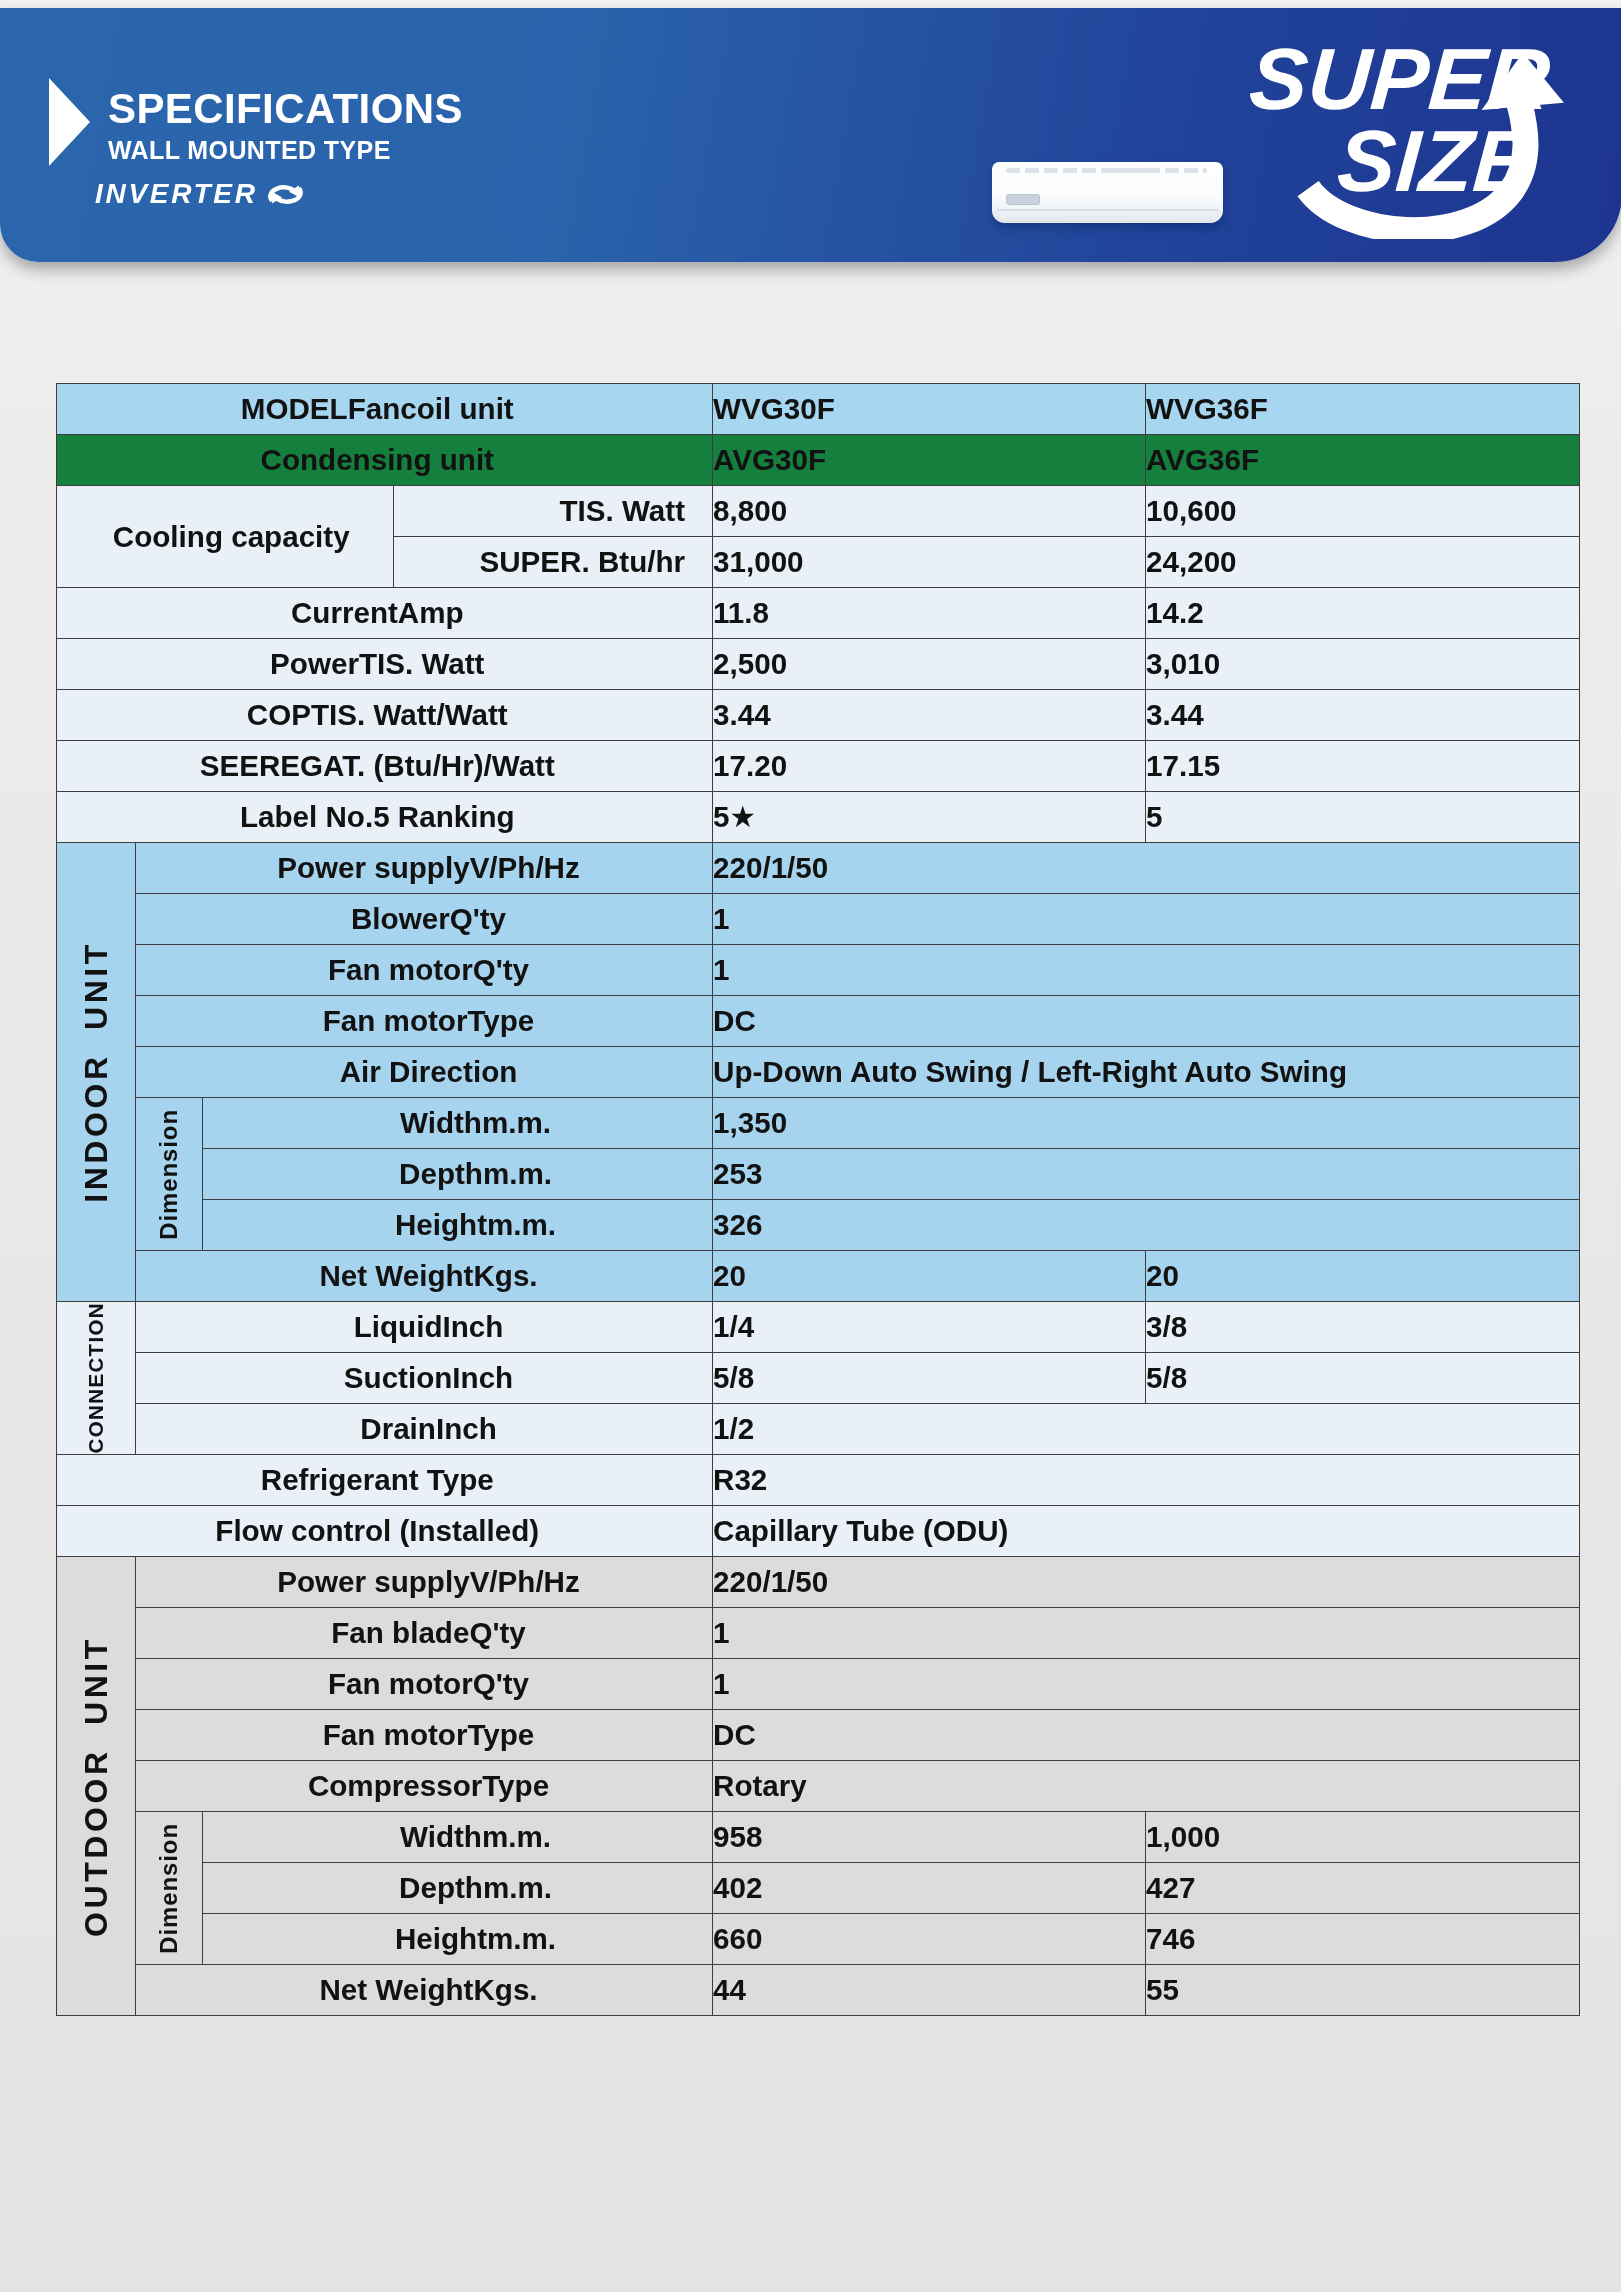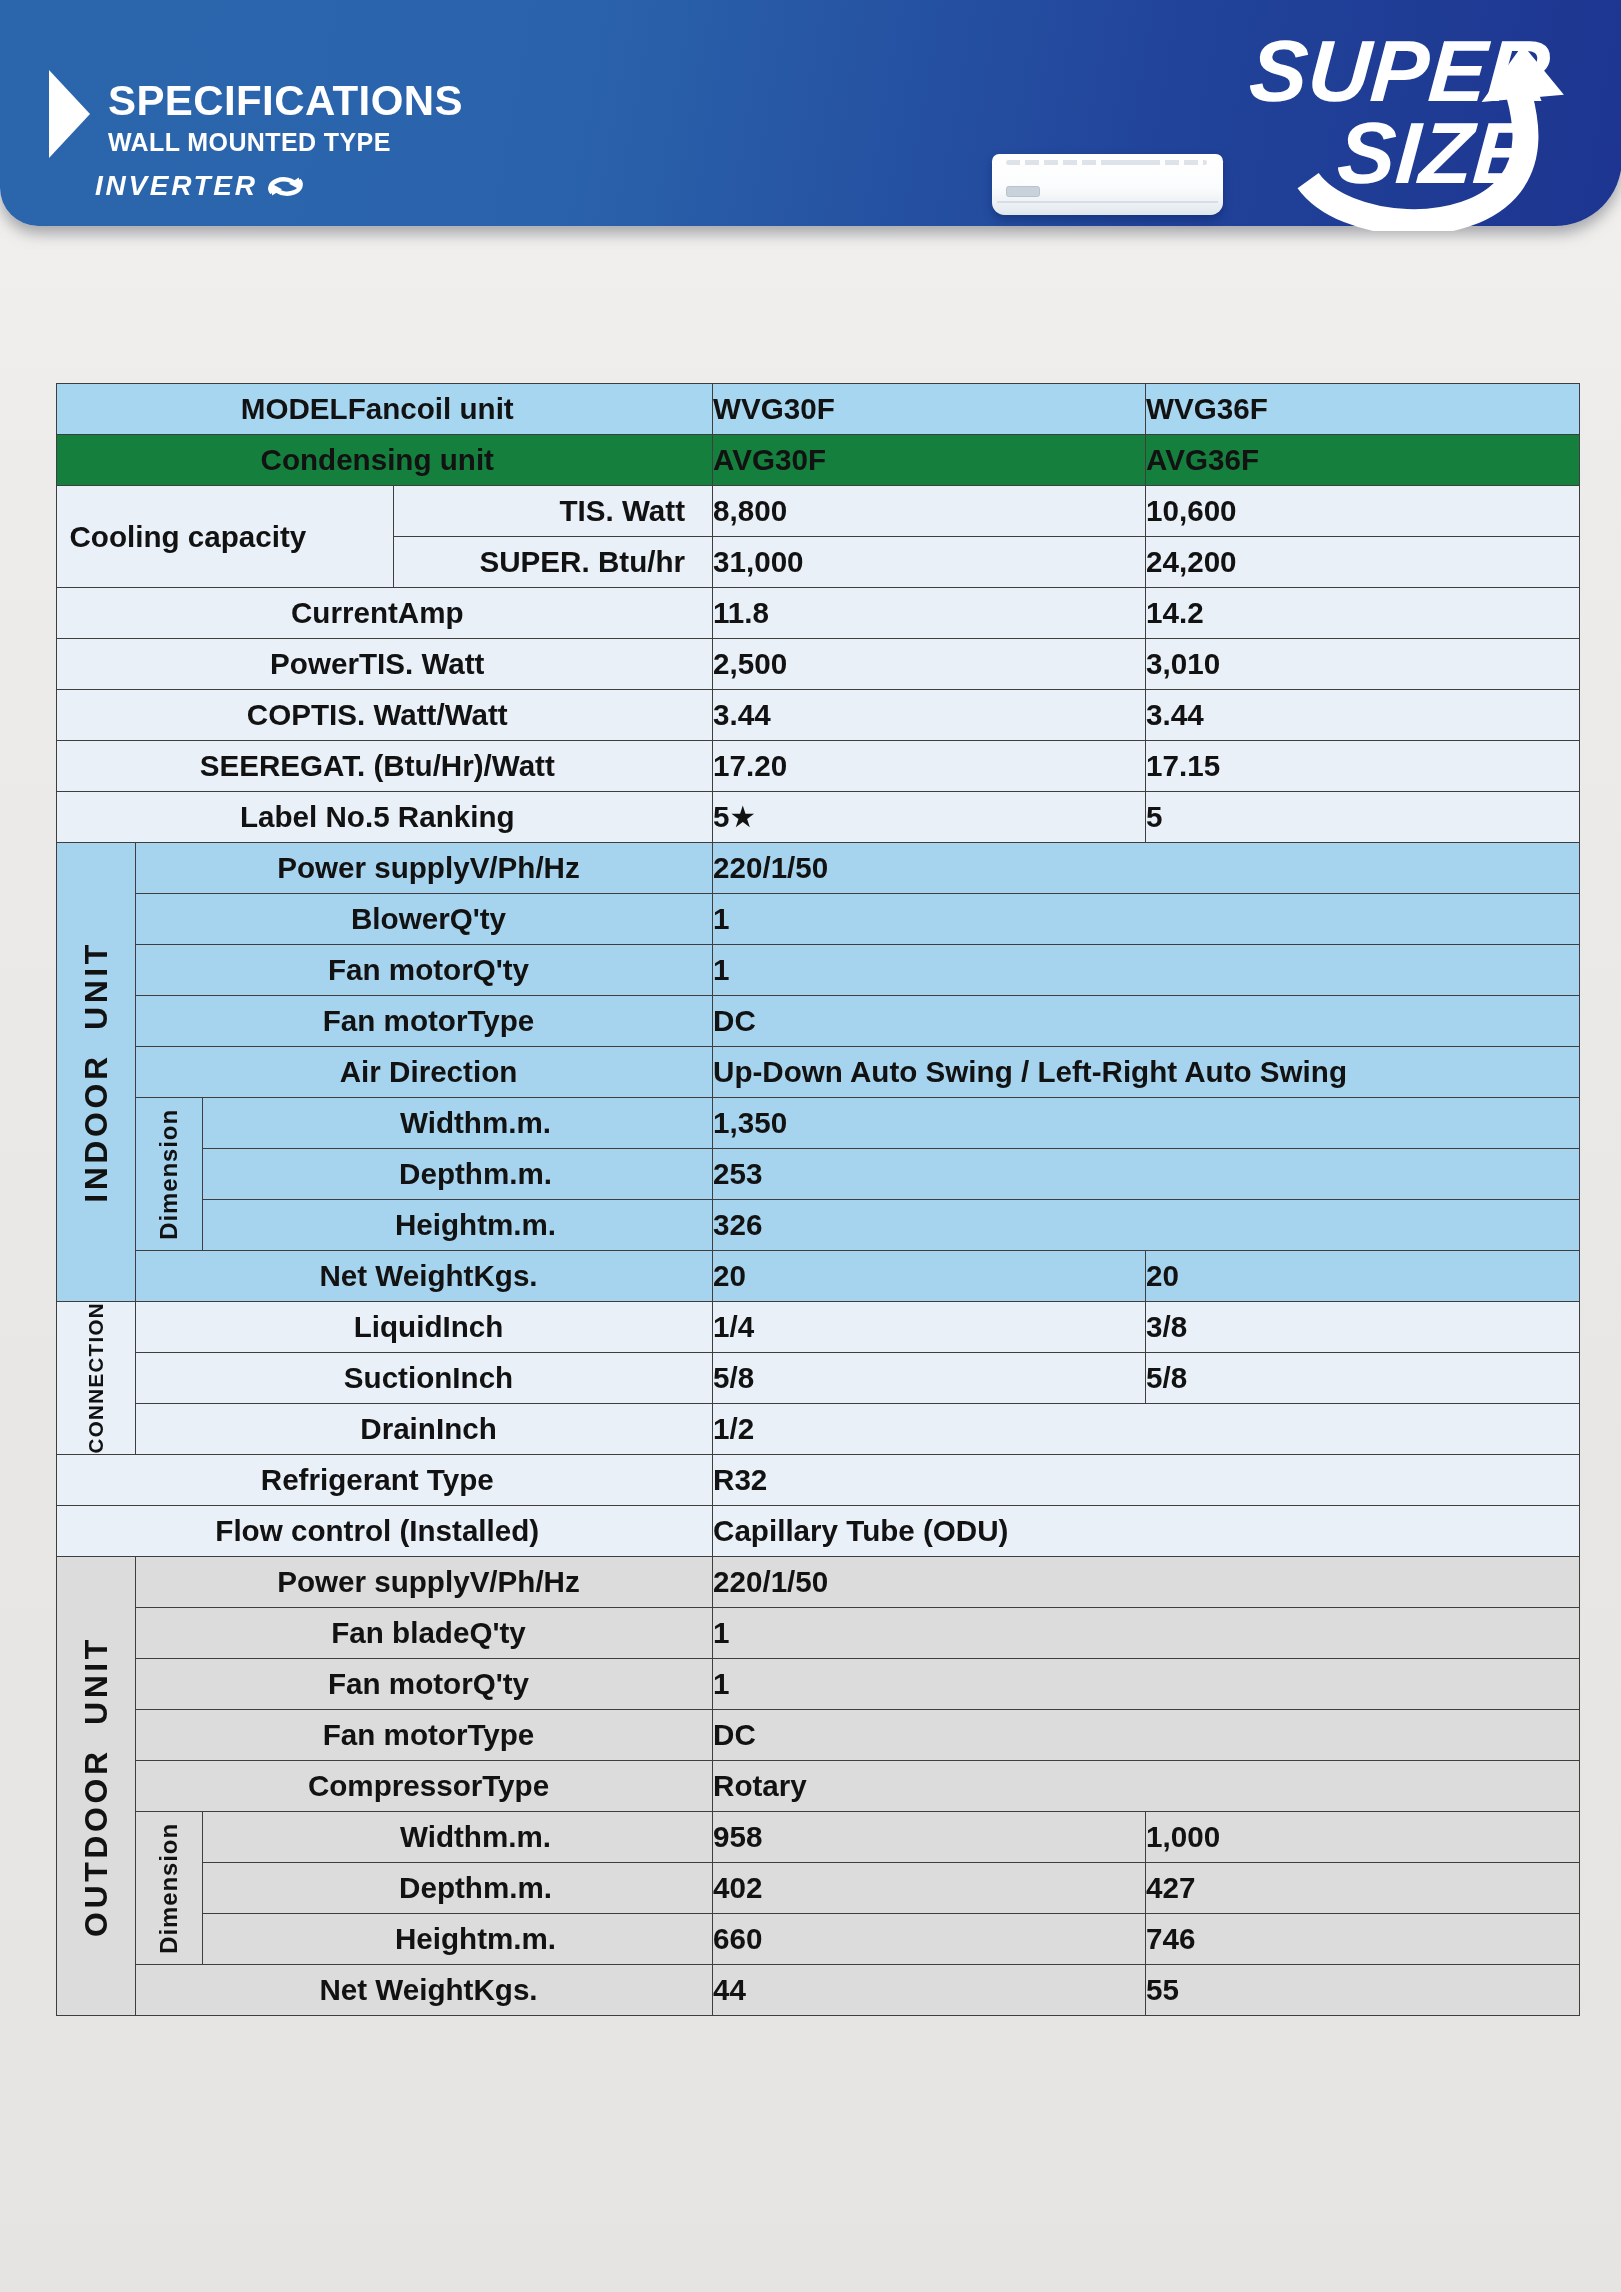--- a/index.html
+++ b/index.html
@@ -4,21 +4,21 @@
 <style>
   html,body{margin:0;padding:0;}
   body{
     width:1622px;height:2293px;position:relative;overflow:hidden;
     background:linear-gradient(180deg,#f3f2f0 0%,#edecea 20%,#e8e7e5 60%,#e5e4e2 100%);
     font-family:"Liberation Sans","DejaVu Sans",sans-serif;
     -webkit-font-smoothing:antialiased;
   }
   
   .banner{
-    position:absolute;left:0;top:0;width:1622px;height:226px;
+    position:absolute;left:0;top:8px;width:1622px;height:254px;
     background:linear-gradient(100deg,#2b66ad 0%,#2a63ab 35%,#21439a 72%,#1d3590 100%);
     border-radius:0 0 67px 38px;
     box-shadow:0 7.2px 14.3px rgba(110,112,120,.55);
   }
   .tri{
     position:absolute;left:49px;top:70px;width:0;height:0;
     border-left:41px solid #ffffff;
     border-top:44px solid transparent;
     border-bottom:44px solid transparent;
   }
@@ -57,21 +57,21 @@
   }
   .r-head  td{background:#a6d6f0;}
   .r-cond  td{background:#15803d;}
   .r-light td{background:#e9f0f8;}
   .r-indoor td{background:#a6d4ee;}
   .r-out   td{background:#dcdcdc;}
   .lc{padding:0;}
   .lc .in{display:flex;justify-content:center;align-items:center;padding:0 27px 0 12.5px;}
   .lc.sec .in{padding-left:36px;}
   .lc.dimrow .in{padding-left:63px;}
-  .lab{padding-left:12.5px;text-align:left;margin-left:38px;}
+  .lab{padding-left:12.5px;text-align:center;margin-left:38px;}
   .un-cell{text-align:right;padding-right:27px;}
   .vv{text-align:left;}
   .vcell{padding:0;}
   .vwrap{display:flex;align-items:center;justify-content:center;width:100%;height:100%;}
   .vtext{writing-mode:vertical-rl;transform:rotate(180deg);white-space:nowrap;
          font-weight:bold;font-size:32px;letter-spacing:3.6px;word-spacing:10.7px;}
   .vcell.conn .vtext{font-size:20.6px;letter-spacing:1.3px;}
   .vcell.dim  .vtext{font-size:24px;letter-spacing:0.9px;}
 </style>
 </head>

